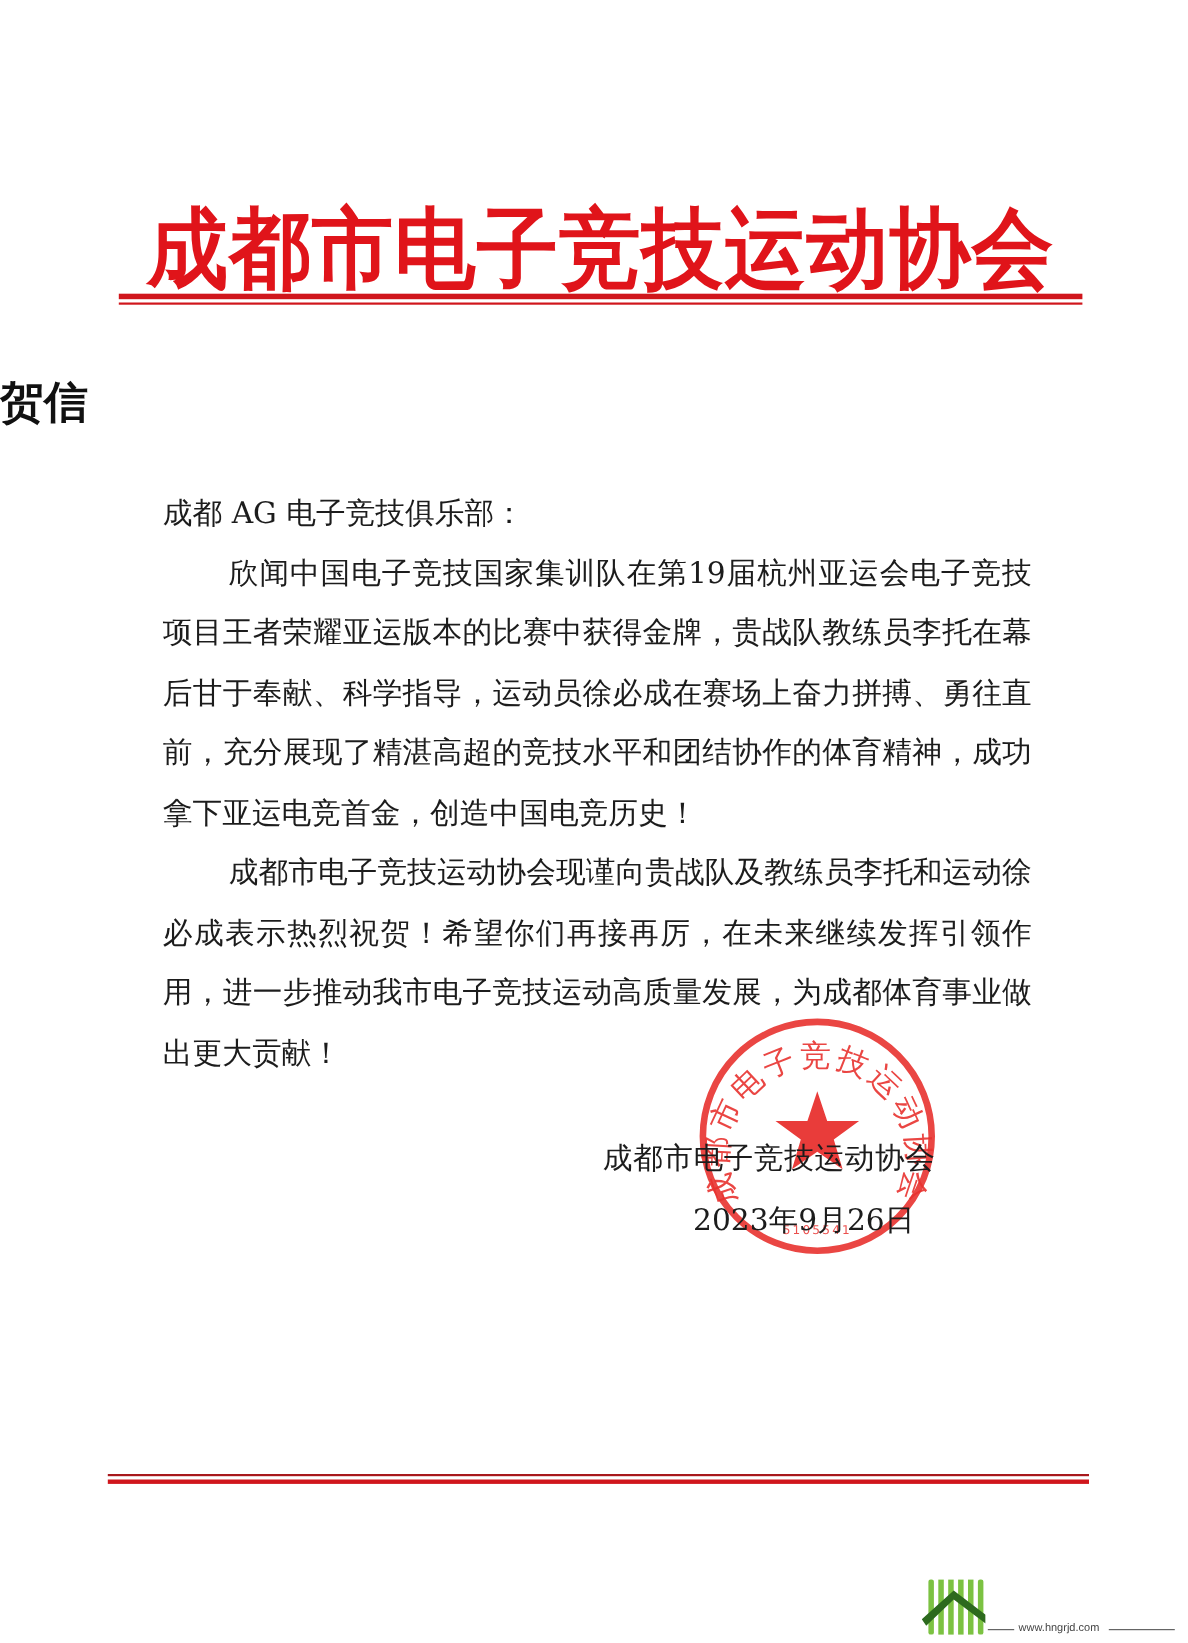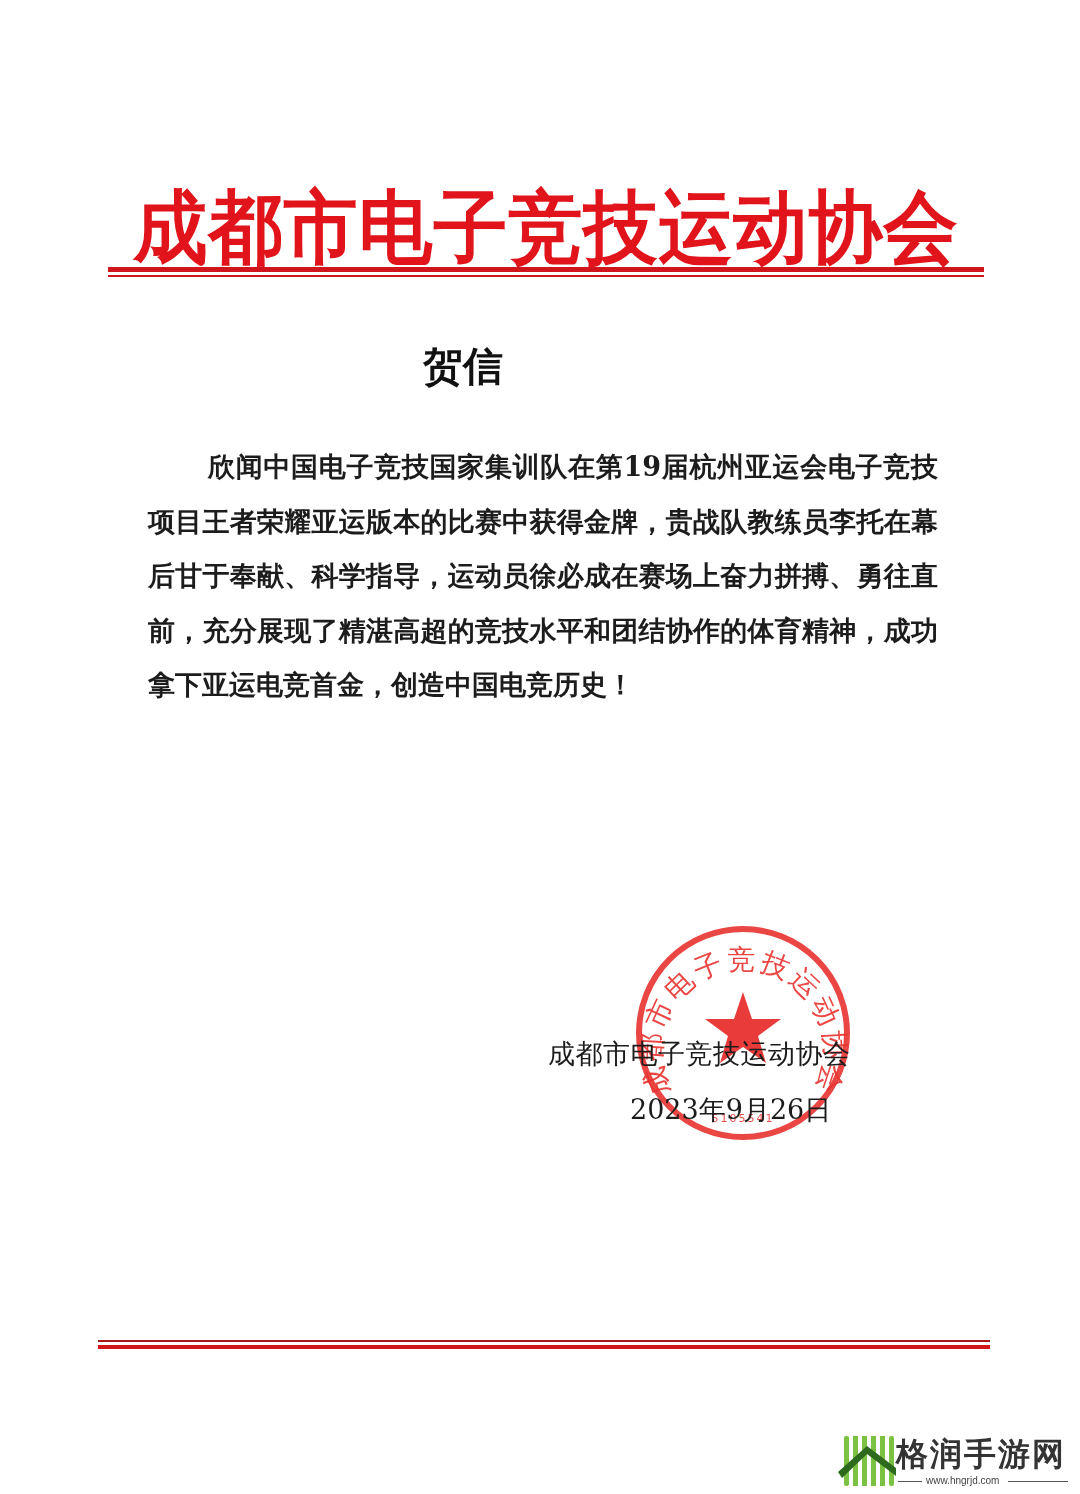--- a/index.html
+++ b/index.html
@@ -3,26 +3,26 @@
 <meta charset="utf-8">
 <style>
   html, body { margin:0; padding:0; }
   body { width:1080px; height:1494px; background:#ffffff; position:relative; overflow:hidden;
          font-family:"DejaVu Serif","Liberation Serif",serif; color:#1a1a1a; }
   .org-title { position:absolute; left:108px; top:182px; width:876px; text-align:center;
                font-family:"DejaVu Serif","Liberation Serif",serif; font-weight:bold;
                color:#e0141a; font-size:74px; line-height:90px; letter-spacing:1px;
                transform:scaleY(1.08); }
   .rule { position:absolute; background:#d0161c; }
-  .doc-title { position:absolute; left:0; width:926px; top:338px; text-align:center;
+  .doc-title { position:absolute; left:0; width:926px; top:338px; 
                font-size:40px; font-weight:bold; line-height:56px; color:#111; }
   .body-text { position:absolute; left:148px; top:440px; width:790px;
                font-size:27px; line-height:54.5px; color:#1c1c1c; }
   .body-text p { margin:0; }
-  .indent { text-indent:60px; text-align:justify; text-align-last:left;font-weight:bold; }
+  .indent { text-indent:60px; text-align:justify; text-align-last:left; }
   .salutation { margin:0; }
   .seal { position:absolute; left:632px; top:922px; width:222px; height:222px; }
   .sign { position:absolute; left:548px; top:1032px; width:330px; text-align:left;
           font-size:27px; line-height:44px; color:#1c1c1c; letter-spacing:0.5px; }
   .date { position:absolute; left:630px; top:1090px; font-size:27px; line-height:40px; color:#1c1c1c; }
   .wm { position:absolute; left:838px; top:1432px; width:236px; height:56px; }
   .wm-name { position:absolute; left:58px; top:2px; font-family:"DejaVu Sans","Liberation Sans",sans-serif;
              font-weight:bold; font-size:32px; color:#333; letter-spacing:2px; line-height:40px; }
   .wm-url { position:absolute; left:88px; top:43px; font-family:Liberation Sans, sans-serif;
             font-size:10px; color:#444; line-height:12px; }
@@ -32,21 +32,23 @@
 </head>
 <body>
 
 <div class="org-title">成都市电子竞技运动协会</div>
 <div class="rule" style="left:108px; top:267px; width:876px; height:5px;"></div>
 <div class="rule" style="left:108px; top:275px; width:876px; height:2px;"></div>
 
 <div class="doc-title">贺信</div>
 
 <div class="body-text">
+  <p class="salutation">成都 AG 电子竞技俱乐部：</p>
   <p class="indent">欣闻中国电子竞技国家集训队在第19届杭州亚运会电子竞技项目王者荣耀亚运版本的比赛中获得金牌，贵战队教练员李托在幕后甘于奉献、科学指导，运动员徐必成在赛场上奋力拼搏、勇往直前，充分展现了精湛高超的竞技水平和团结协作的体育精神，成功拿下亚运电竞首金，创造中国电竞历史！</p>
+  <p class="indent">成都市电子竞技运动协会现谨向贵战队及教练员李托和运动徐必成表示热烈祝贺！希望你们再接再厉，在未来继续发挥引领作用，进一步推动我市电子竞技运动高质量发展，为成都体育事业做出更大贡献！</p>
 </div>
 
 <svg class="seal" viewBox="0 0 222 222">
   <defs>
     <path id="sealArc" d="M 40 170 A 82 82 0 1 1 182 170"></path>
   </defs>
   <circle cx="111" cy="111" r="104" fill="none" stroke="#e8322f" stroke-width="6" opacity="0.9"></circle>
   <text font-family="DejaVu Serif, serif" font-size="28" fill="#e8322f" opacity="0.9" letter-spacing="3">
     <textPath href="#sealArc" startOffset="50%" text-anchor="middle">成都市电子竞技运动协会</textPath>
   </text>
@@ -63,17 +65,16 @@
 <div class="wm">
   <svg width="58" height="58" viewBox="0 0 58 58" style="position:absolute;left:0;top:0;">
     <rect x="6" y="4" width="5" height="50" rx="2" fill="#7cc242"></rect>
     <rect x="15" y="4" width="5" height="50" fill="#7cc242"></rect>
     <rect x="24" y="4" width="5" height="50" fill="#7cc242"></rect>
     <rect x="33" y="4" width="5" height="50" fill="#7cc242"></rect>
     <rect x="42" y="4" width="5" height="50" fill="#7cc242"></rect>
     <rect x="51" y="4" width="5" height="50" rx="2" fill="#7cc242"></rect>
     <polygon points="0,40 29,14 58,36 58,44 29,22 4,46" fill="#2d6a1e"></polygon>
   </svg>
-  <div class="wm-name">格润手游网</div>
   <div class="wm-line1"></div>
   <div class="wm-url">www.hngrjd.com</div>
   <div class="wm-line2"></div>
 </div>
 
 </body></html>

